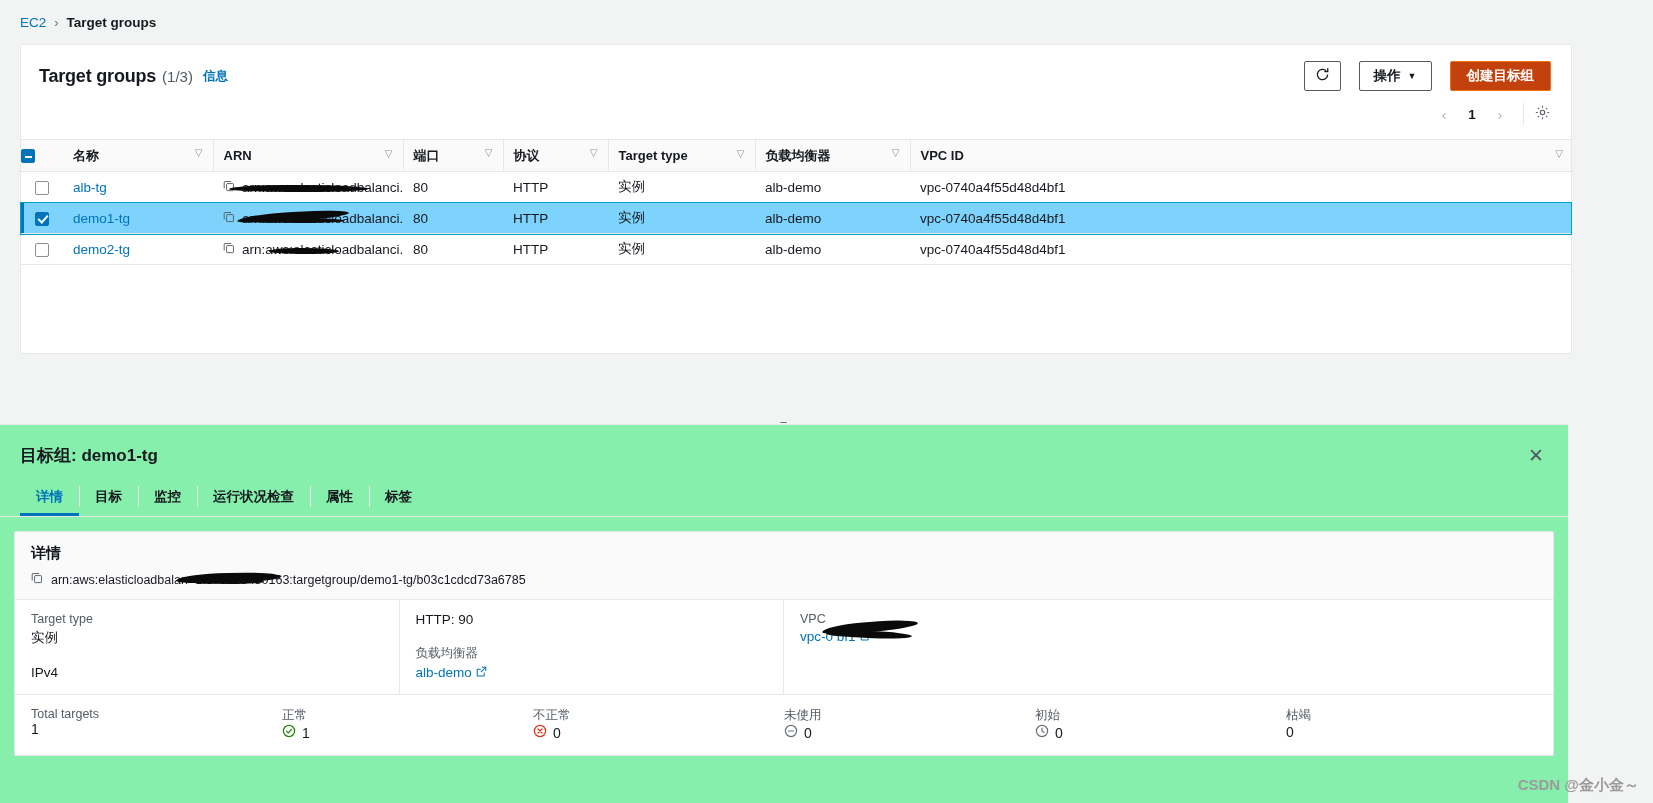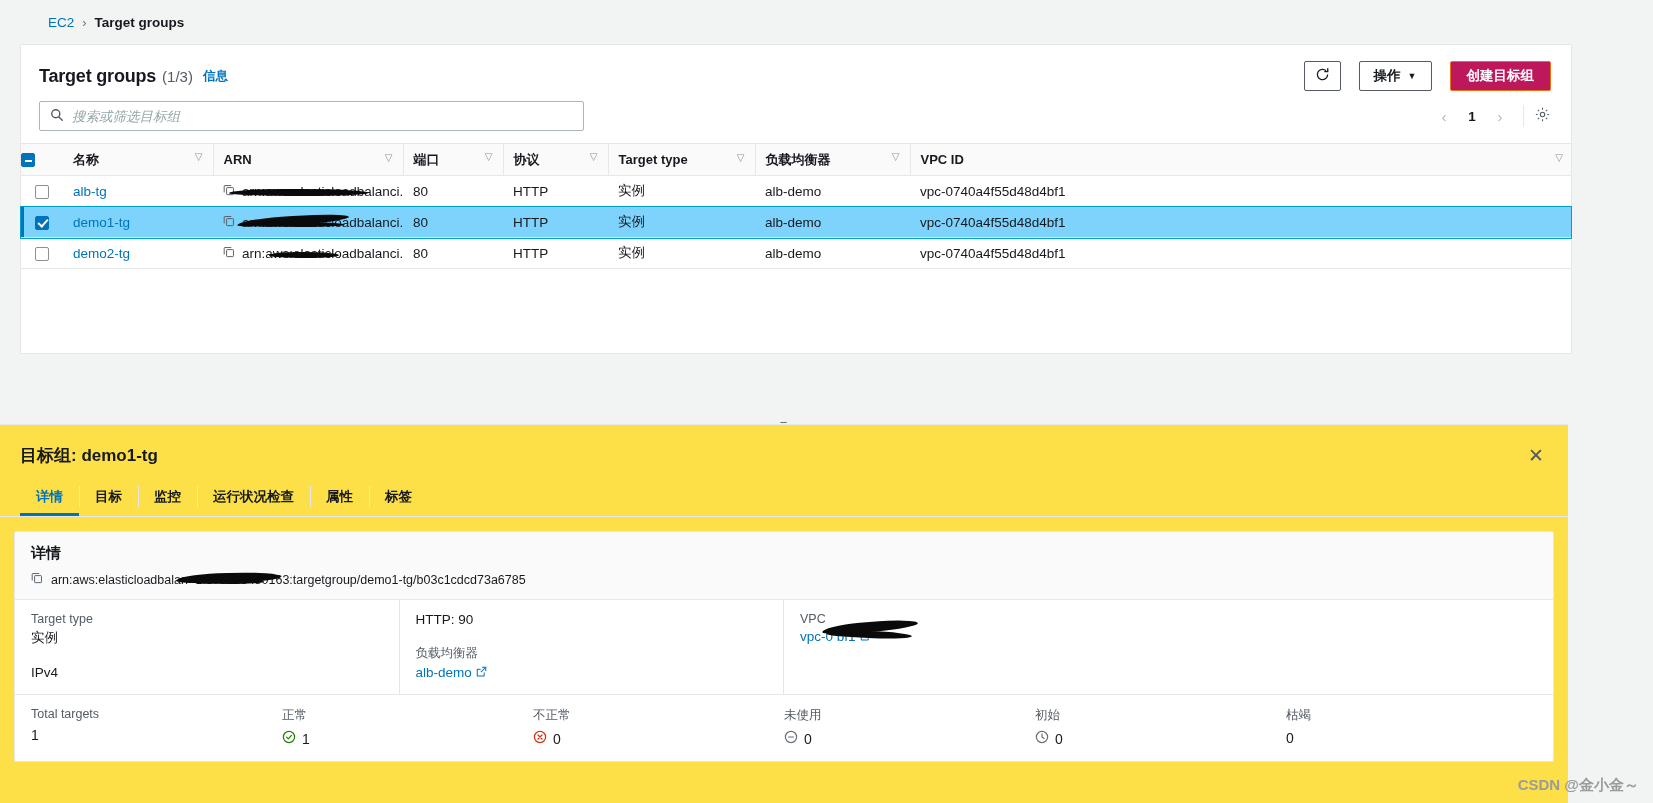--- a/index.html
+++ b/index.html
@@ -12,21 +12,20 @@
     overflow: hidden;
   }
 
   
   .breadcrumb {
     height: 44px;
     display: flex; align-items: center;
     padding-left: 20px;
     gap: 8px;
     font-size: 13.5px;
-    margin-left: 28px;
   }
   .bc-link { color: #0073bb; cursor: pointer; }
   .bc-sep { color: #687078; font-size: 13px; }
   .bc-current { color: #16191f; font-weight: 700; }
 
   
   .card {
     position: absolute; left: 20px; top: 44px;
     width: 1552px; height: 310px;
     background: #fff;
@@ -52,21 +51,21 @@
   .btn {
     border: 1px solid #545b64; background: #fff; color: #16191f;
     border-radius: 2px; height: 30px;
     display: inline-flex; align-items: center; justify-content: center;
     padding: 0 14px; font-size: 13.5px; font-weight: 700;
     cursor: pointer; gap: 7px;
     font-family: inherit;
   }
   .btn-icon { width: 37px; padding: 0; }
   .btn-primary {
-    background: #be185d; border-color: #ec7211; color: #fff;
+    background: #c2410c; border-color: #ec7211; color: #fff;
     padding: 0 16px;
   }
   .caret { font-size: 9px; line-height: 1; }
 
   
   .filter-row {
     display: flex; align-items: center;
     padding: 10px 18px 12px 18px;
   }
   .search-box {
@@ -158,21 +157,21 @@
   
   .splitter {
     position: absolute; left: 0; top: 415px; width: 1568px; height: 16px;
     display: flex; align-items: center; justify-content: center;
     color: #687078; font-size: 13px; cursor: row-resize; letter-spacing: 1px;
   }
 
   
   .detail {
     position: absolute; left: 0; top: 424px; width: 1568px; height: 379px;
-    background: #fde047; border-top: 1px solid #e7e7e7;
+    background: #86efac; border-top: 1px solid #e7e7e7;
   }
   .detail-head {
     display: flex; align-items: center;
     padding: 16px 18px 0 20px; height: 44px;
   }
   .detail-title { font-size: 17px; font-weight: 700; }
   .close-x {
     margin-left: auto; font-size: 19px; color: #545b64; cursor: pointer;
     line-height: 1; padding: 2px 6px; font-weight: 300;
   }
@@ -215,21 +214,21 @@
   .dlabel { font-size: 12.5px; color: #545b64; margin-bottom: 3px; }
   .dvalue { font-size: 13.5px; color: #16191f; margin-bottom: 18px; }
   .dvalue:last-child { margin-bottom: 0; }
   .dlink { color: #0073bb; cursor: pointer; display: inline-flex; align-items: center; gap: 4px; position: relative; }
 
   .stats {
     border-top: 1px solid #e7e7e7;
     display: grid; grid-template-columns: repeat(6, 1fr);
     padding: 12px 16px 14px 16px;
   }
-  .stat-label { font-size: 12.5px; color: #545b64; margin-bottom: 6px; }
+  .stat-label { font-size: 12.5px; color: #545b64; }
   .stat-value { font-size: 14px; display: flex; align-items: center; gap: 6px; }
 
   .watermark {
     position: absolute; right: 14px; bottom: 8px;
     font-size: 15px; color: #9b9b9b; font-weight: 700;
     pointer-events: none;
   }
 </style>
 </head>
 <body>
@@ -258,29 +257,20 @@
       </button>
       <button class="btn">
         <span>操作</span>
         <span class="caret">▼</span>
       </button>
       <button class="btn btn-primary">创建目标组</button>
     </div>
   </div>
 
   <div class="filter-row">
-    <div class="search-box">
-      <span>
-        <svg width="14" height="14" viewBox="0 0 16 16" fill="none" stroke="#545b64" stroke-width="1.6">
-          <circle cx="6.6" cy="6.6" r="4.6"></circle>
-          <path d="M10.2 10.2L14 14" stroke-linecap="round"></path>
-        </svg>
-      </span>
-      <input class="search-input" type="text" placeholder="搜索或筛选目标组" style="">
-    </div>
 
     <div class="pager">
       <span class="pg-arrow">‹</span>
       <span class="pg-num">1</span>
       <span class="pg-arrow">›</span>
       <span class="pg-div"></span>
       <span class="gear-btn">
         <span>
           <svg width="17" height="17" viewBox="0 0 20 20" fill="none" stroke="#545b64" stroke-width="1.3">
             <circle cx="10" cy="10" r="2.6"></circle>

